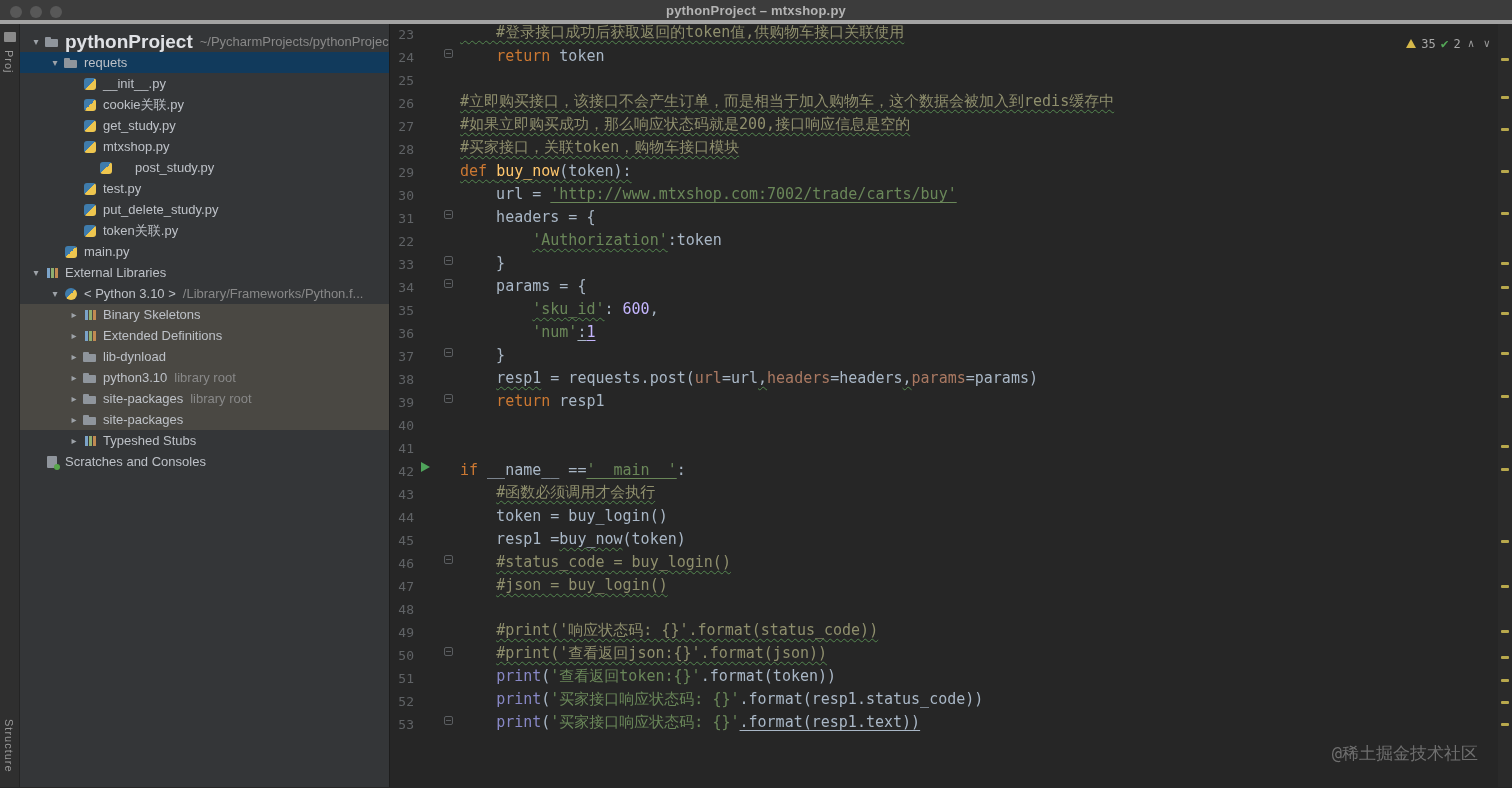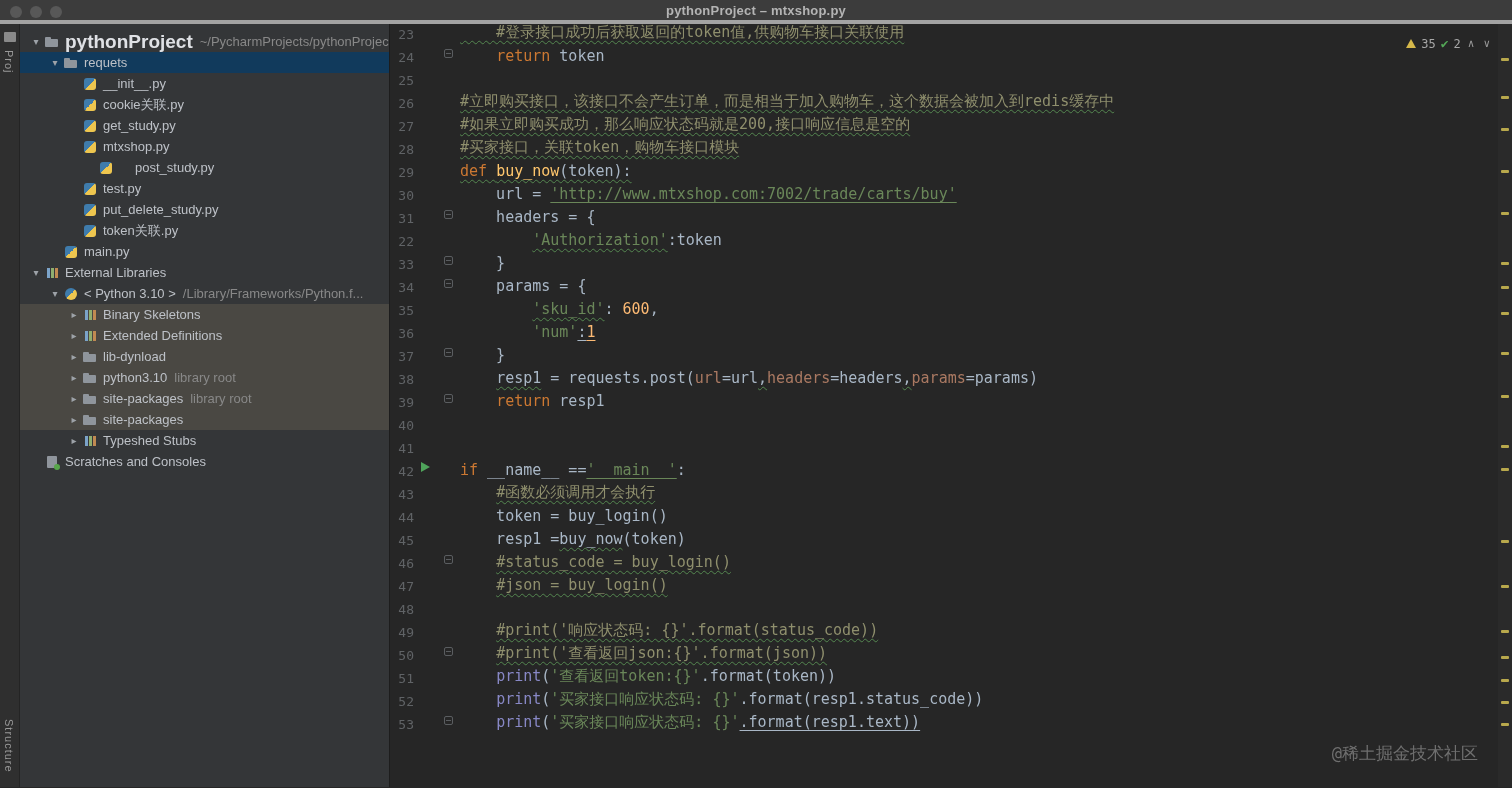--- a/index.html
+++ b/index.html
@@ -62,21 +62,21 @@
   .run-arrow { position:absolute; left:7px; top:6px; width:0; height:0;
         border-left:9px solid #4fa45b; border-top:5.5px solid transparent; border-bottom:5.5px solid transparent; }
   .fold { position:absolute; right:7px; top:7px; width:9px; height:9px;
         border:1px solid #5a5d60; border-radius:2px; }
   .fold::after { content:""; position:absolute; left:1px; right:1px; top:3px; height:1px; background:#5a5d60; }
   .src { white-space:pre; }
 
   .c-txt { color:#a9b7c6; }
   .c-kw  { color:#cc7832; }
   .c-str { color:#6a8759; }
-  .c-num { color:#fdba74; }
+  .c-num { color:#c4b5fd; }
   .c-com { color:#8f8f6d; text-decoration:underline wavy #54864f; text-underline-offset:3px;
            text-decoration-thickness:1px; }
   .c-fn  { color:#ffc66d; }
   .c-bi  { color:#8888c6; }
   .c-ka  { color:#aa7962; }
   .u-w { text-decoration:underline wavy #54864f; text-underline-offset:3px; text-decoration-thickness:1px; }
   .u-l { text-decoration:underline; text-underline-offset:3px; }
 
   
   .stripe { position:absolute; right:0; top:0; width:14px; height:100%; background:#2a2a2a; }

